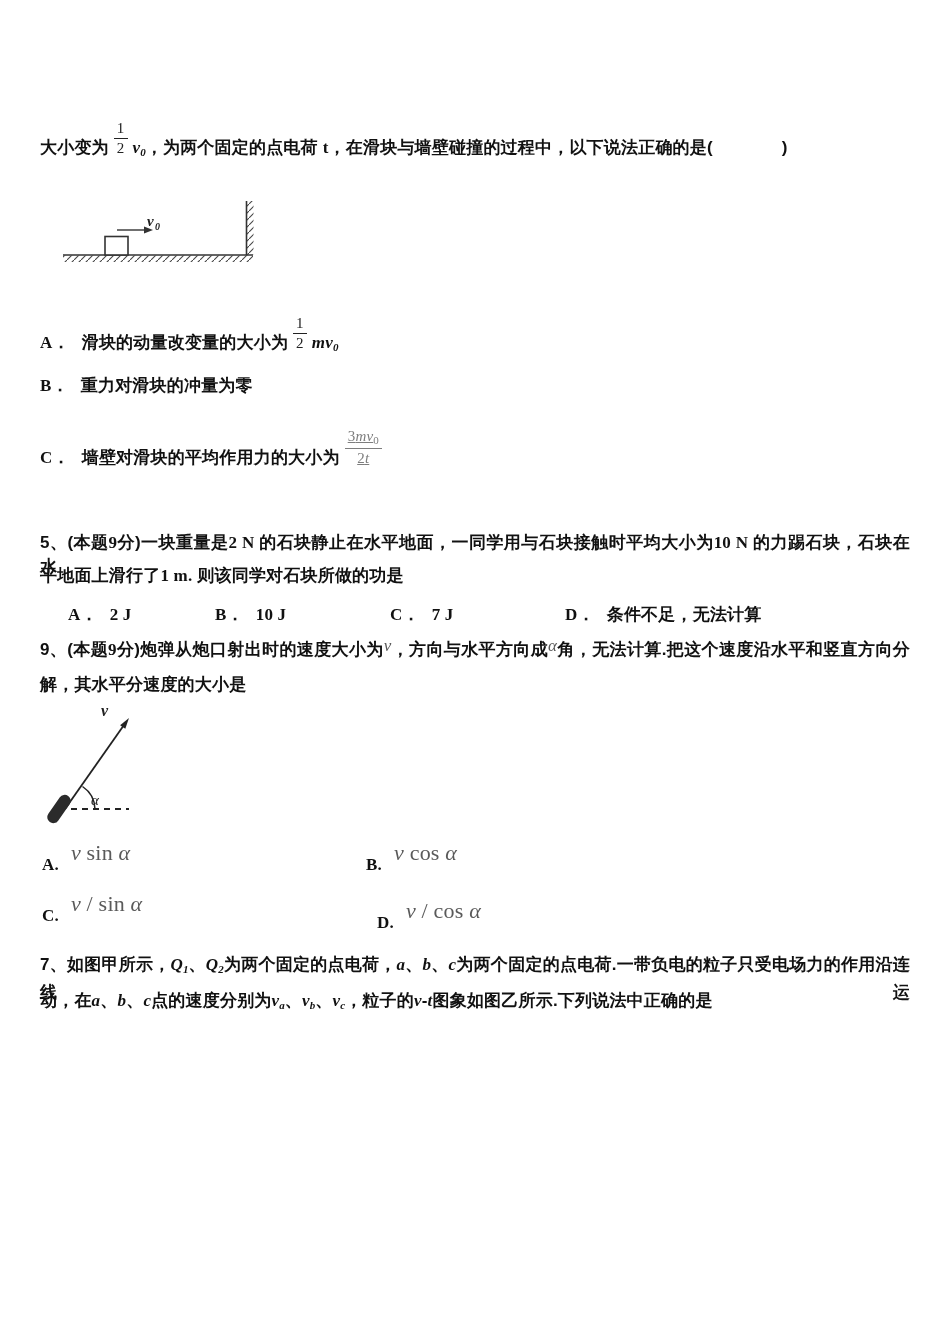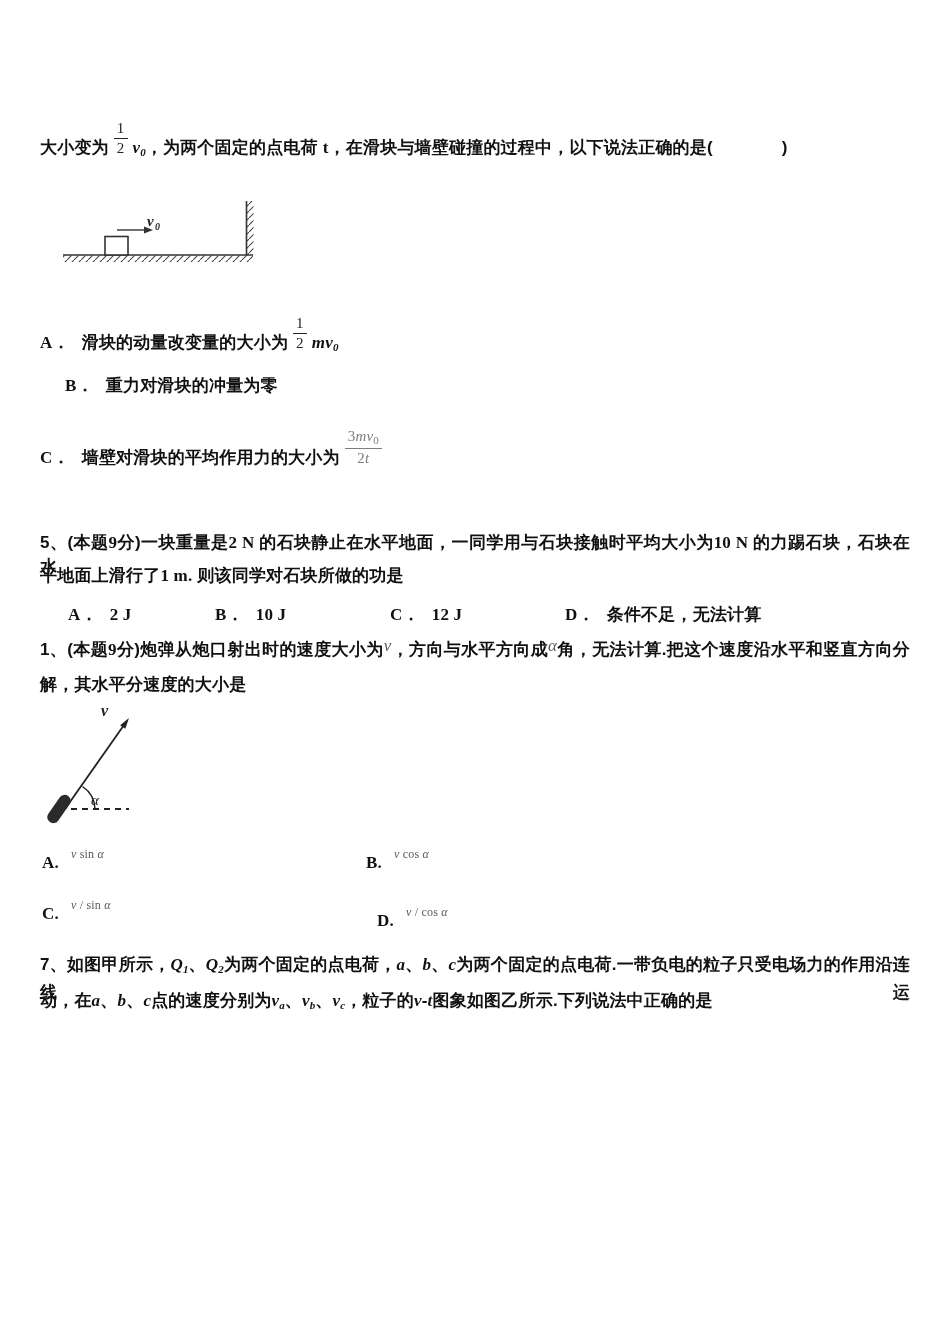--- a/index.html
+++ b/index.html
@@ -21,24 +21,24 @@
   .sub{font-size:11px;vertical-align:-3px;letter-spacing:0;}
   .rs{position:relative;top:-4px;}
   
   .frac{
     display:inline-block;text-align:center;line-height:1;margin:0 5px;
     font-family:"Liberation Serif","DejaVu Serif",serif;font-weight:400;font-size:15px;
   }
   .frac .fnum{display:block;padding:0 3px 2px;border-bottom:1px solid currentColor;}
   .frac .fden{display:block;padding-top:2px;}
   .fdark{color:#222;}
-  .fgray{color:#7d7d7d;}
+  .fgray{color:#7d7d7d;text-decoration:underline;}
   
   .olabel{font-family:"Liberation Serif","DejaVu Serif",serif;font-weight:700;font-style:normal;margin-right:12px;}
-  .raise{position:relative;top:-10px;font-size:12px;}
+  .raise{position:relative;top:-10px;font-size:22px;}
   
   .svgv{font:italic 700 15px "Liberation Serif","DejaVu Serif",serif;fill:#222;}
   .svgvs{font:italic 700 10px "Liberation Serif","DejaVu Serif",serif;fill:#222;}
   .svga{font:italic 400 15px "Liberation Serif","DejaVu Serif",serif;fill:#222;}
   svg{position:absolute;overflow:visible;}
 </style>
 </head>
 <body>
 
 <div class="page">
@@ -58,44 +58,44 @@
     <polygon points="84,29.5 93,33 84,36.5" fill="#333"></polygon>
     <text class="svgv" x="87" y="29">v</text>
     <text class="svgvs" x="95" y="32.5">0</text>
     <rect x="187" y="4" width="6.5" height="54" fill="url(#h1)"></rect>
     <line x1="186.5" y1="4" x2="186.5" y2="58.5" stroke="#333" stroke-width="1.6"></line>
   </svg>
 
   <div class="line" style="left:40px;top:316px;">
     <span class="olabel">A．</span><span><span>滑块的动量改变量的大小为</span><span class="frac fdark"><span class="fnum"><span>1</span></span><span class="fden"><span>2</span></span></span><span class="rbi">mv</span><span class="rbi sub">0</span></span>
   </div>
-  <div class="line" style="left:40px;top:374px;margin-left:25px;">
+  <div class="line" style="left:40px;top:374px;">
     <span class="olabel">B．</span><span><span>重力对滑块的冲量为零</span></span>
   </div>
   <div class="line" style="left:40px;top:429px;">
     <span class="olabel">C．</span><span><span>墙壁对滑块的平均作用力的大小为</span><span class="frac fgray"><span class="fnum"><span>3</span><span class="i">mv</span><span class="sub">0</span></span><span class="fden"><span>2</span><span class="i">t</span></span></span></span>
   </div>
 
   <div class="line jline" style="left:40px;top:531px;"><span>5、(本题</span><span class="rb">9</span><span>分)一块重量是</span><span class="rb">2 N </span><span>的石块静止在水平地面，一同学用与石块接触时平均大小为</span><span class="rb">10 N </span><span>的力踢石块，石块在水</span></div>
   <div class="line" style="left:40px;top:564px;"><span>平地面上滑行了</span><span class="rb">1 m.</span><span> 则该同学对石块所做的功是</span></div>
 
   <div class="line" style="left:42px;top:603px;margin-left:26px;">
     <span class="olabel">A．</span><span><span class="rb">2 J</span></span>
   </div>
   <div class="line" style="left:215px;top:603px;">
     <span class="olabel">B．</span><span><span class="rb">10 J</span></span>
   </div>
   <div class="line" style="left:390px;top:603px;">
-    <span class="olabel">C．</span><span><span class="rb">12 J</span></span>
+    <span class="olabel">C．</span><span><span class="rb">7 J</span></span>
   </div>
   <div class="line" style="left:565px;top:603px;">
     <span class="olabel">D．</span><span><span>条件不足，无法计算</span></span>
   </div>
 
-  <div class="line jline" style="left:40px;top:638px;"><span>1、(本题</span><span class="rb">9</span><span>分)炮弹从炮口射出时的速度大小为</span><span class="fm i rs">v</span><span>，方向与水平方向成</span><span class="fm i rs">α</span><span>角，无法计算.把这个速度沿水平和竖直方向分</span></div>
+  <div class="line jline" style="left:40px;top:638px;"><span>9、(本题</span><span class="rb">9</span><span>分)炮弹从炮口射出时的速度大小为</span><span class="fm i rs">v</span><span>，方向与水平方向成</span><span class="fm i rs">α</span><span>角，无法计算.把这个速度沿水平和竖直方向分</span></div>
   <div class="line" style="left:40px;top:673px;"><span>解，其水平分速度的大小是</span></div>
 
   <svg style="left:45px;top:702px;" width="115" height="128" viewBox="0 0 115 128">
     <line x1="20" y1="107" x2="79" y2="23" stroke="#222" stroke-width="1.8"></line>
     <polygon points="84,16 80.3,26.8 75.1,23.2" fill="#222"></polygon>
     <text class="svgv" x="56" y="14" style="font-size:16px;">v</text>
     <line x1="26" y1="107" x2="84" y2="107" stroke="#222" stroke-width="1.8" stroke-dasharray="6,5"></line>
     <path d="M 50 107 A 28 28 0 0 0 37.5 84.5" fill="none" stroke="#222" stroke-width="1.5"></path>
     <text class="svga" x="46" y="103">α</text>
     <rect x="8" y="91" width="12" height="32" rx="6" fill="#2b2b2b" transform="rotate(35 14 107)"></rect>

